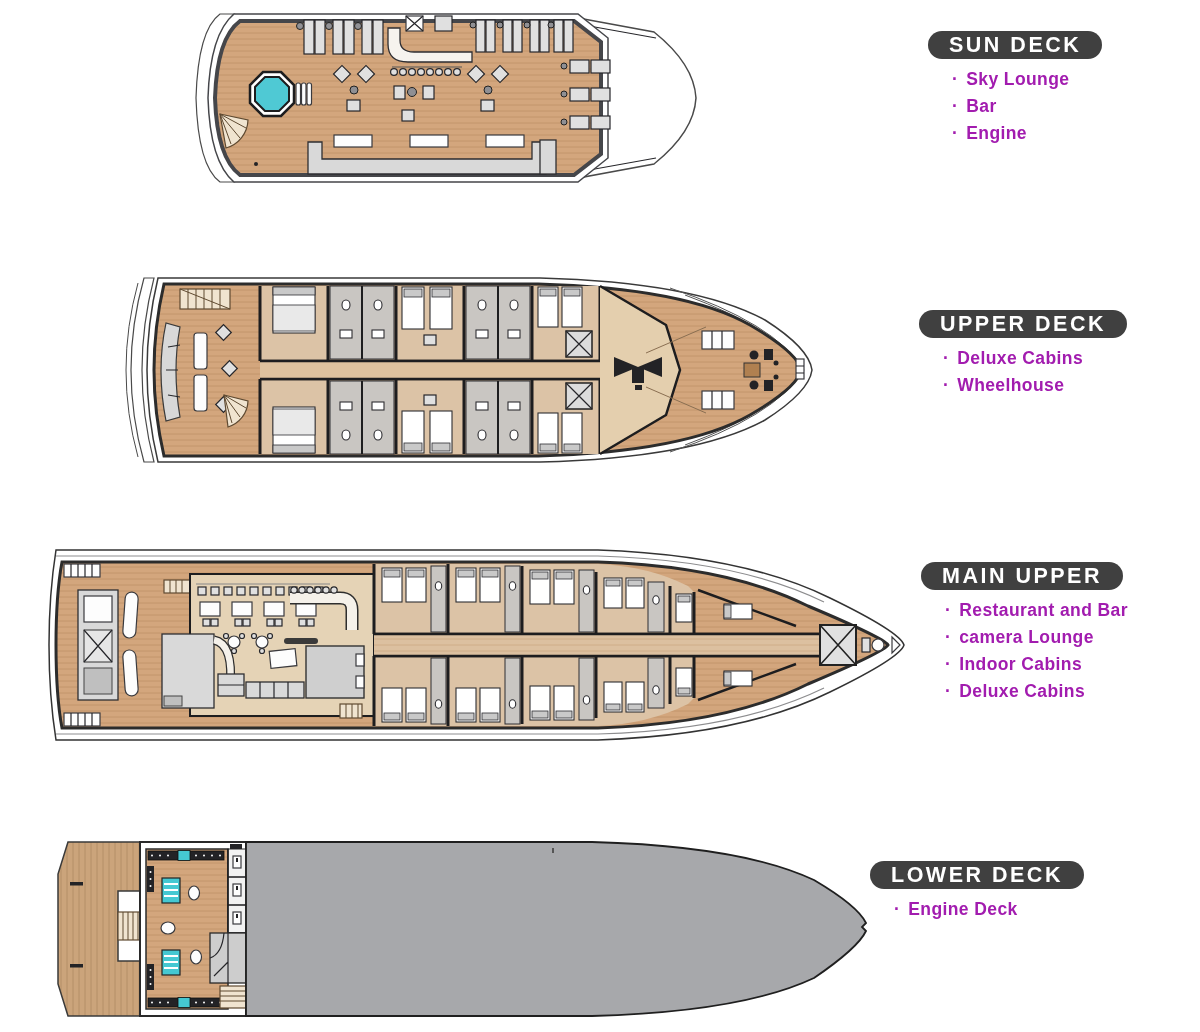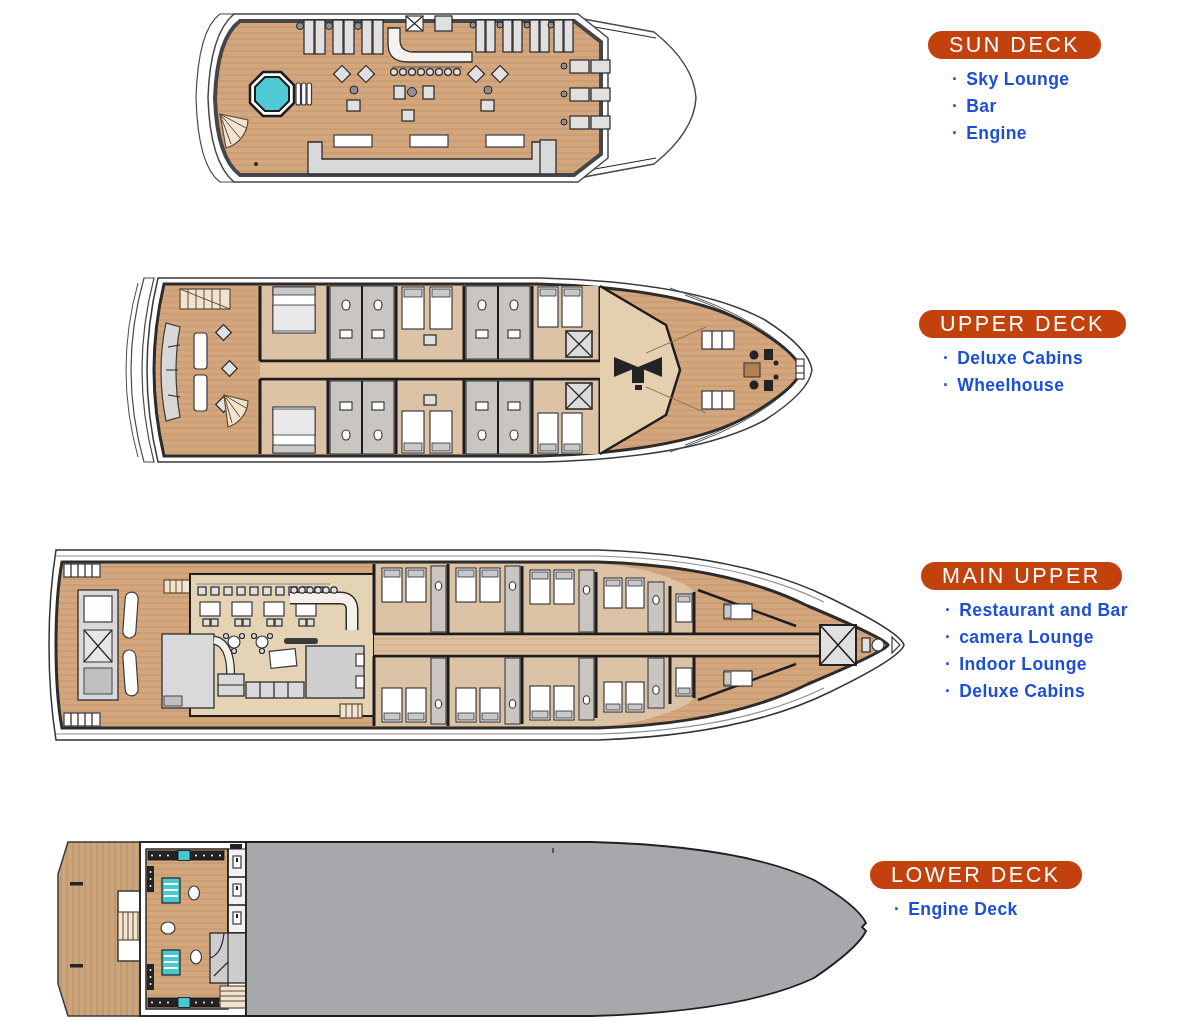--- a/index.html
+++ b/index.html
@@ -1,25 +1,25 @@
 <!DOCTYPE html>
 <html><head>
 <meta charset="utf-8">
 <style>
   html,body{margin:0;padding:0;background:#fff;}
   body{position:relative;width:1200px;height:1032px;overflow:hidden;
        font-family:"Liberation Sans",sans-serif;}
   .plan{position:absolute;}
   .deck-label{position:absolute;}
   .badge{display:inline-block;height:28px;line-height:28px;padding:0 21px;
-         border-radius:14.5px;background:#c2410c;color:#fff;font-size:21.5px;
-         font-weight:normal;letter-spacing:2.5px;white-space:nowrap;}
+         border-radius:14.5px;background:#404040;color:#fff;font-size:21.5px;
+         font-weight:bold;letter-spacing:2.5px;white-space:nowrap;}
   .feat-list{margin:7px 0 0 24px;padding:0;}
   .feat-list li{list-style:none;height:27px;line-height:27px;font-size:17.5px;
-                color:#1d4ed8;font-weight:bold;letter-spacing:.4px;white-space:nowrap;}
+                color:#a21caf;font-weight:bold;letter-spacing:.4px;white-space:nowrap;}
   .feat-list .bl{margin-right:8px;}
   
   .furn{fill:#e0e0e0;stroke:#26262a;stroke-width:1.2;}
   .wht{fill:#fdfdfd;stroke:#3a3a3e;stroke-width:1.2;}
   .gry{fill:#d9d9d9;stroke:#2e2e32;stroke-width:1.3;}
   .bath{fill:#c9c6c2;stroke:#2e2e32;stroke-width:1;}
   .bed{fill:#ffffff;stroke:#2e2e32;stroke-width:1.1;}
   .pil{fill:#c9c9c9;stroke:#2e2e32;stroke-width:.8;}
   .drk{fill:#232326;}
   .stair{fill:#f0e4d0;stroke:#5f4a31;stroke-width:1.2;}
@@ -463,21 +463,21 @@
     <li><span class="bl">·</span><span>Deluxe Cabins</span></li>
     <li><span class="bl">·</span><span>Wheelhouse</span></li>
   </ul>
 </div>
 
 <div class="deck-label" style="left:921px;top:562px">
   <div class="badge">MAIN UPPER</div>
   <ul class="feat-list">
     <li><span class="bl">·</span><span>Restaurant and Bar</span></li>
     <li><span class="bl">·</span><span>camera Lounge</span></li>
-    <li><span class="bl">·</span><span>Indoor Lounge</span></li>
+    <li><span class="bl">·</span><span>Indoor Cabins</span></li>
     <li><span class="bl">·</span><span>Deluxe Cabins</span></li>
   </ul>
 </div>
 
 <div class="deck-label" style="left:870px;top:861px">
   <div class="badge">LOWER DECK</div>
   <ul class="feat-list">
     <li><span class="bl">·</span><span>Engine Deck</span></li>
   </ul>
 </div>

